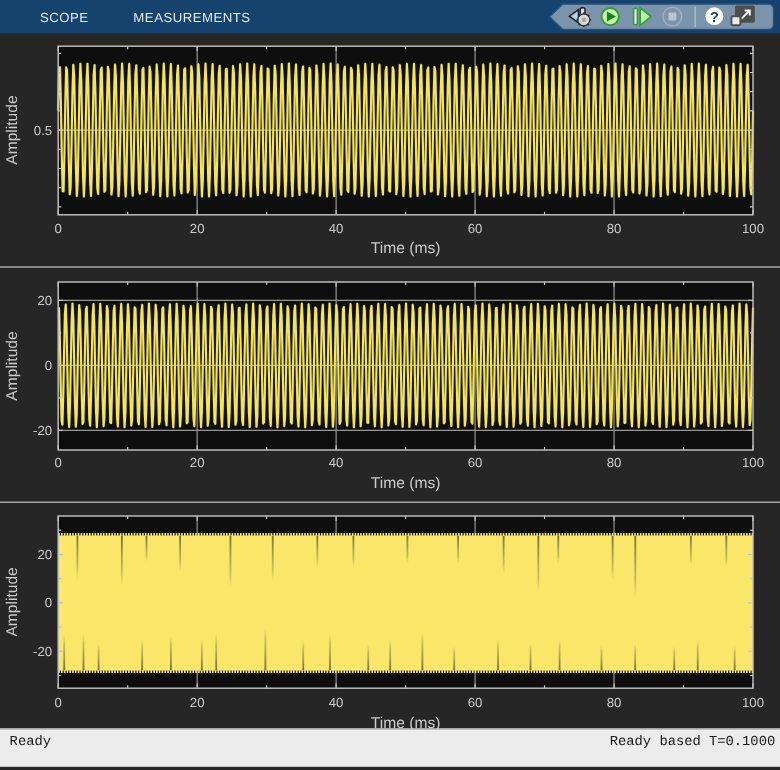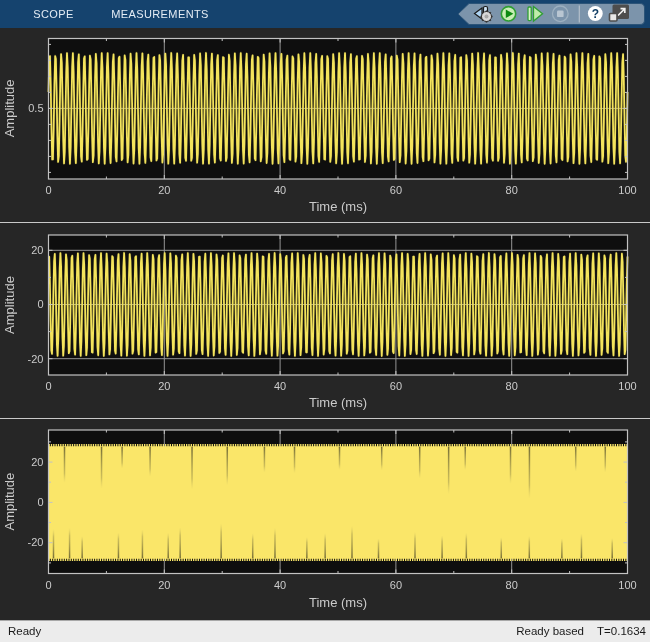--- a/index.html
+++ b/index.html
@@ -1,16 +1,16 @@
 <!DOCTYPE html>
 <html><head><meta charset="utf-8"><style>
 html,body{margin:0;padding:0;width:650px;height:642px;background:#262626;overflow:hidden}
 *{box-sizing:border-box}
 .sep{position:absolute;left:0;width:650px;height:1px;background:#c9c9c9}
-.status{position:absolute;left:0;top:620px;width:650px;height:22px;background:#ececec;border-top:1px solid #a8a8a8;font-family:Liberation Sans, sans-serif;font-size:11.5px;color:#1a1a1a}
+.status{position:absolute;left:0;top:607px;width:650px;height:32px;background:#ececec;border-top:1px solid #a8a8a8;font-family:Liberation Mono, monospace;font-size:11.5px;color:#1a1a1a}
 </style></head>
 <body>
 
 <svg width="650" height="28" viewBox="0 0 650 28" style="position:absolute;left:0;top:0">
 <rect width="650" height="28" fill="#15436e"></rect>
 <text x="53.5" y="18" fill="#e4ecf4" font-size="11" letter-spacing="0.4" text-anchor="middle" font-family="&quot;Liberation Sans&quot;, sans-serif">SCOPE</text>
 <text x="160" y="18" fill="#e4ecf4" font-size="11" letter-spacing="0.4" text-anchor="middle" font-family="&quot;Liberation Sans&quot;, sans-serif">MEASUREMENTS</text>
 <path d="M 458 14 L 469 3.5 H 640 Q 644.5 3.5 644.5 8 V 20 Q 644.5 24.5 640 24.5 H 469 Z" fill="#7c94ab" stroke="#2c5478" stroke-width="1"></path>
 <g>
 <path d="M 482 8 L 482 19 L 474.5 13.5 Z" fill="#aed3f2" stroke="#1a1a1a" stroke-width="1.2"></path>
@@ -270,13 +270,13 @@
 <text x="627.5" y="589.4" fill="#cbcbcb" font-size="11" text-anchor="middle" font-family="&quot;Liberation Sans&quot;, sans-serif">100</text>
 <text x="43.5" y="466.0" fill="#cbcbcb" font-size="11" text-anchor="end" font-family="&quot;Liberation Sans&quot;, sans-serif">20</text>
 <text x="43.5" y="506.2" fill="#cbcbcb" font-size="11" text-anchor="end" font-family="&quot;Liberation Sans&quot;, sans-serif">0</text>
 <text x="43.5" y="546.4" fill="#cbcbcb" font-size="11" text-anchor="end" font-family="&quot;Liberation Sans&quot;, sans-serif">-20</text>
 <text x="338.0" y="607" fill="#cbcbcb" font-size="13" text-anchor="middle" font-family="&quot;Liberation Sans&quot;, sans-serif">Time (ms)</text>
 <text x="14" y="501.6" fill="#cbcbcb" font-size="13" text-anchor="middle" font-family="&quot;Liberation Sans&quot;, sans-serif" transform="rotate(-90 14 501.6)">Amplitude</text>
   </svg>
 <div class="status">
 <span style="position:absolute;left:8px;top:4px">Ready</span>
 <span style="position:absolute;right:66px;top:4px">Ready based</span>
-<span style="position:absolute;right:4px;top:4px">T=0.1634</span>
+<span style="position:absolute;right:4px;top:4px">T=0.1000</span>
 </div>
 </body></html>

